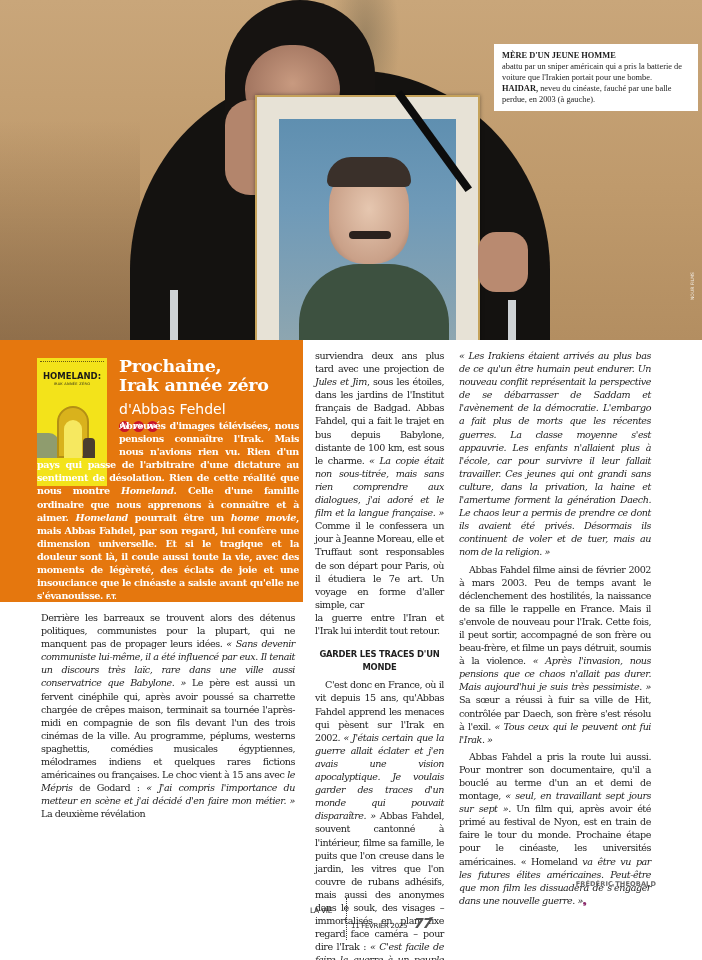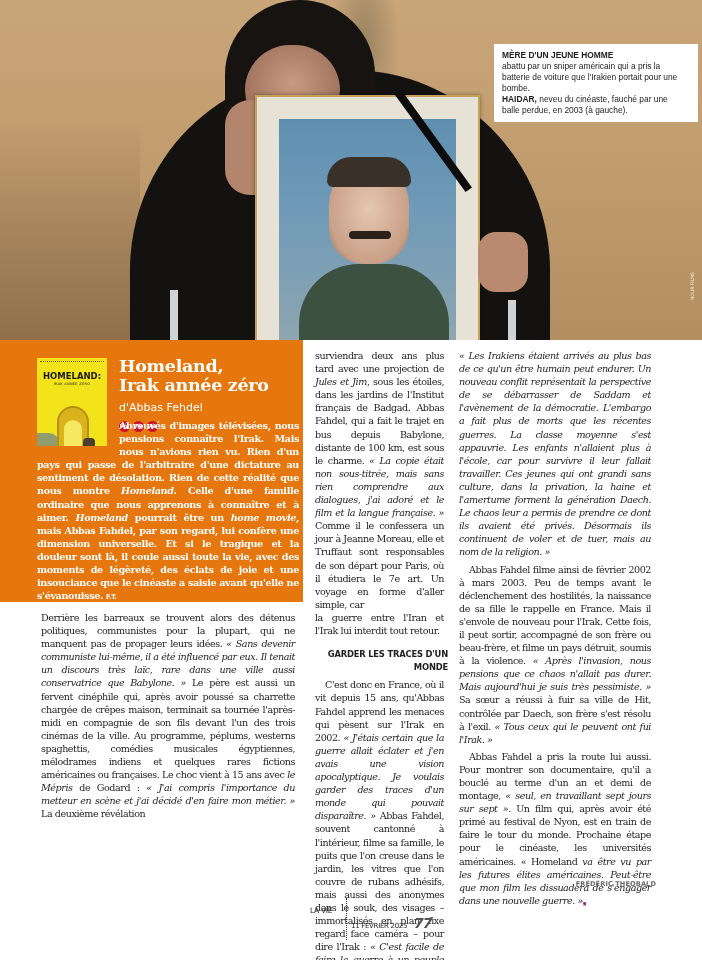--- a/index.html
+++ b/index.html
@@ -68,34 +68,34 @@
   }
   .photo .mourning-ribbon {
     position: absolute; left: 395px; top: 95px; width: 8px; height: 120px;
     background: #0c0c0c; transform: rotate(-36deg); transform-origin: top left;
   }
   .photo .walker-left { position: absolute; left: 170px; top: 290px; width: 8px; height: 50px; background: #cfd3d6; }
   .photo .walker-right { position: absolute; left: 508px; top: 300px; width: 8px; height: 40px; background: #cfd3d6; }
 
   .caption {
     position: absolute; left: 494px; top: 44px; width: 204px; padding: 6px 16px 6px 8px;
-    background: #ffffff; font-family: Liberation Sans, sans-serif; font-size: 8.4px; line-height: 11px; color: #1d1d1d;
+    background: #ffffff; font-family: Liberation Serif, serif; font-size: 8.4px; line-height: 11px; color: #1d1d1d;
   }
   .caption b { font-weight: bold; }
   .photo-credit {
     position: absolute; left: 690px; top: 300px; font-family: "DejaVu Sans", sans-serif; font-size: 4.5px;
     color: #f2ece3; transform: rotate(-90deg); transform-origin: left top; white-space: nowrap;
   }
 
   
   .review-box {
     position: absolute; left: 0; top: 340px; width: 303px; height: 262px; background: #e5770e;
   }
   .poster {
-    position: absolute; left: 37px; top: 18px; width: 70px; height: 88px;
+    position: absolute; left: 37px; top: 18px; width: 70px; height: 128px;
     background: #f3e31a; overflow: hidden;
   }
   .poster .poster-credits { position: absolute; left: 3px; top: 3px; right: 3px; height: 3px; border-top: 1px dotted #6a5a10; }
   .poster .poster-title {
     position: absolute; left: 0; right: 0; top: 14px; text-align: center;
     font-family: "DejaVu Sans", sans-serif; font-weight: bold; font-size: 8.5px; color: #1a1a1a; line-height: 9px;
   }
   .poster .poster-subtitle {
     position: absolute; left: 0; right: 0; top: 24px; text-align: center;
     font-family: "DejaVu Sans", sans-serif; font-size: 3.5px; color: #1a1a1a; letter-spacing: 0.3px;
@@ -106,21 +106,21 @@
   }
   .poster .poster-gate-hole { position: absolute; left: 27px; top: 62px; width: 18px; height: 38px; background: #f6e860; border-radius: 9px 9px 0 0; }
   .poster .poster-ruin { position: absolute; left: 0; top: 75px; width: 22px; height: 25px; background: #8f9c6e; border-radius: 0 10px 0 0; }
   .poster .poster-people { position: absolute; left: 46px; top: 80px; width: 12px; height: 20px; background: #4a3d2f; border-radius: 4px 4px 0 0; }
 
   .review-title {
     position: absolute; left: 119px; top: 17px; width: 180px;
     font-family: "DejaVu Serif", serif; font-weight: bold; font-size: 17.5px; line-height: 19px; color: #ffffff; letter-spacing: -0.3px;
   }
   .review-director {
-    position: absolute; left: 119px; top: 61px; font-family: "DejaVu Sans", sans-serif; font-size: 11px; color: #ffffff;
+    position: absolute; left: 119px; top: 61px; font-family: "DejaVu Sans", sans-serif; font-size: 14px; color: #ffffff;
   }
   .review-body {
     position: absolute; left: 37px; top: 79px; width: 262px;
     font-family: "DejaVu Serif", serif; font-weight: bold; font-size: 9.6px; line-height: 13.1px;
     color: #ffffff; text-align: justify; letter-spacing: -0.35px;
   }
   .review-body .rating { float: left; width: 82px; height: 38px; }
   .rating-icons { position: absolute; left: 119px; top: 81px; display: flex; gap: 3px; }
   .rating-icon {
     width: 11px; height: 11px; border-radius: 50%; background: #c9142a; color: #ffffff;
@@ -136,21 +136,21 @@
   }
   .col p { margin: 4px; }
   .col .indent { text-indent: 10px; }
   .col em { font-style: italic; }
   .col-1 { left: 37px; top: 607px; width: 262px; }
   .col-2a { left: 311px; top: 345px; width: 137px; }
   .col-2b { left: 311px; top: 607px; width: 137px; }
   .col-3 { left: 455px; top: 345px; width: 200px; }
   .subhead {
     font-family: "DejaVu Sans", sans-serif; font-weight: bold; font-size: 8.4px; letter-spacing: -0.2px;
-    margin-top: 11px; margin-bottom: 1px; color: #1e1e1e; text-align: right;
+    margin-top: 11px; margin-bottom: 1px; color: #1e1e1e; text-align: center;
   }
   .end-mark { color: #8b2a6b; font-weight: bold; }
   .byline {
     position: absolute; right: 46px; top: 880px; font-family: "DejaVu Sans", sans-serif; font-size: 6.6px;
     font-weight: bold; color: #6b6b6b; letter-spacing: 0.1px;
   }
 
   
   .footer-mag {
     position: absolute; left: 310px; top: 906px; font-family: "DejaVu Sans", sans-serif; font-size: 7.5px; color: #222; letter-spacing: -0.3px;
@@ -203,21 +203,21 @@
     <div class="poster-credits"></div>
     <div class="poster-title">HOMELAND:</div>
     <div class="poster-subtitle">IRAK ANNÉE ZÉRO</div>
     <div class="poster-ruin"></div>
     <div class="poster-gate"></div>
     <div class="poster-gate-hole"></div>
     <div class="poster-people"></div>
   </div>
 
   <div class="review-title">
-    <span>Homeland,</span><br>
+    <span>Prochaine,</span><br>
     <span>Irak année zéro</span>
   </div>
   <div class="review-director">d'Abbas Fehdel</div>
 
   <div class="rating-icons">
     <span class="rating-icon">Vie</span>
     <span class="rating-icon">Vie</span>
     <span class="rating-icon">Vie</span>
   </div>
 

